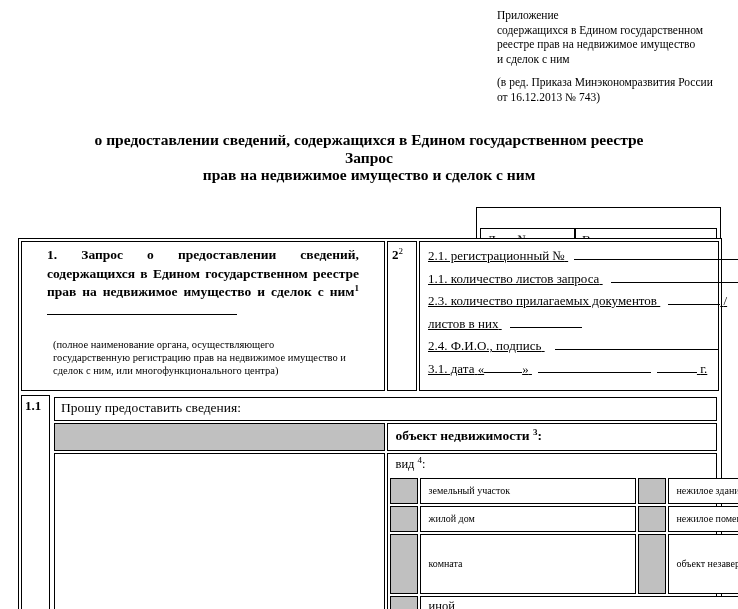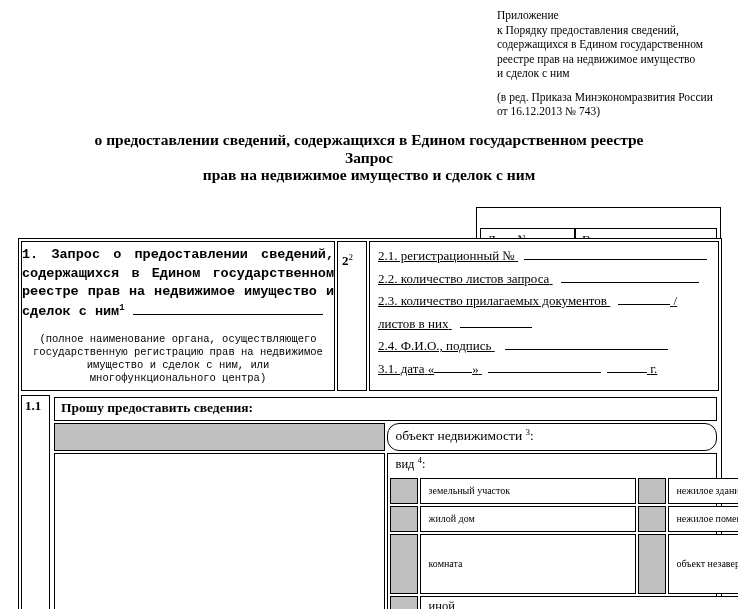--- a/index.html
+++ b/index.html
@@ -31,36 +31,36 @@
   .u23b{width:72px;margin-left:8px;}
   .u24{width:163px;margin-left:10px;}
   .u25a{width:38px;}
   .u25b{width:113px;margin-left:6px;}
   .u25c{width:40px;margin-left:6px;}
   
   .form{position:absolute;left:18px;top:238px;width:702px;border:1px solid #000;background:#fff;}
   table.wtab{border-collapse:separate;border-spacing:2px;width:100%;table-layout:fixed;}
   td.cell{border:1px solid #000;vertical-align:top;background:#fff;}
   
-  .s1cell{width:312px;height:140px;padding:4px 0;font-family:Liberation Mono, monospace;}
+  .s1cell{width:312px;height:140px;padding:4px 25px;}
   .s1head{font-size:13.5px;font-weight:bold;line-height:18.5px;text-align:justify;}
   .s1head sup{font-size:9px;font-weight:bold;}
-  .s1cap{font-size:10.5px;line-height:13px;text-align:center;margin-top:12px;padding:0 6px;}
-  .numcell{width:22px;padding:11px 2px 0 4px;font-size:13px;margin-left:12px;}
+  .s1cap{font-size:10.5px;line-height:13px;text-align:left;margin-top:18px;padding:0 6px;}
+  .numcell{width:22px;padding:5px 2px 0 4px;font-size:13px;margin-left:12px;}
   .numcell b{font-weight:bold;}
   .numcell sup{font-size:9px;}
   .fieldcell{padding:3px 4px 0 8px;font-size:13px;}
   .fline{line-height:22.5px;white-space:nowrap;text-decoration:underline;}
   
   .c11{width:24px;padding:2px 0 0 3px;font-size:13px;font-weight:bold;}
   .subcol{padding:0;border:none;vertical-align:top;}
-  td.reqcell{padding:2px 6px;font-size:13.5px;font-weight:bold;height:18px;}
+  td.reqcell{padding:2px 6px;font-size:13.5px;font-weight:normal;height:18px;}
   td.cb{width:24px;}
   td.cb.gray{background:#c0c0c0;}
-  td.objcell{padding:4px 16px 2px 8px;font-size:13.5px;font-weight:normal;height:20px;border-radius:12px;}
+  td.objcell{padding:4px 16px 2px 8px;font-size:13.5px;font-weight:bold;height:20px;}
   td.objcell sup{font-size:9px;}
   td.vidcell{padding:0;}
   .vidlabel{font-size:12.5px;padding:3px 6px 4px 8px;}
   .vidlabel sup{font-size:9px;}
   table.opts td.olabel{font-size:10px;padding:2px 4px 2px 8px;vertical-align:middle;line-height:13.5px;}
   table.opts td.ocb{width:24px;}
   table.opts td.ocb.gray{background:#c0c0c0;}
   tr.r1 td,tr.r2 td{height:20px;}
   tr.r3 td{height:42px;}
   tr.r4 td{height:34px;}
@@ -69,21 +69,20 @@
   td.othercell{position:relative;padding:2px 4px 6px 8px;font-size:12.5px;vertical-align:top;}
   sup{line-height:0;}
 </style>
 </head>
 <body>
 
 <div class="page">
 
   <div class="annex">
     <div>Приложение</div>
-    <div>к Порядку предоставления сведений,</div>
     <div>содержащихся в Едином государственном</div>
     <div>реестре прав на недвижимое имущество</div>
     <div>и сделок с ним</div>
     <div class="annex-gap"></div>
     <div>(в ред. Приказа Минэкономразвития России</div>
     <div>от 16.12.2013 № 743)</div>
   </div>
 
   <div class="title">
     <div>о предоставлении сведений, содержащихся в Едином государственном реестре</div>
@@ -116,21 +115,21 @@
         </td>
         <td class="cell numcell">
           <b>2</b><sup>2</sup>
         </td>
         <td class="cell fieldcell">
           <div class="fline">
             <span>2.1. регистрационный №</span>
             <span class="uline u21"></span>
           </div>
           <div class="fline">
-            <span>2.2. количество листов запроса</span>
+            <span>1.1. количество листов запроса</span>
             <span class="uline u22"></span>
           </div>
           <div class="fline">
             <span>2.3. количество прилагаемых документов</span>
             <span class="uline u23"></span>
             <span>/</span>
           </div>
           <div class="fline">
             <span>листов в них</span>
             <span class="uline u23b"></span>

